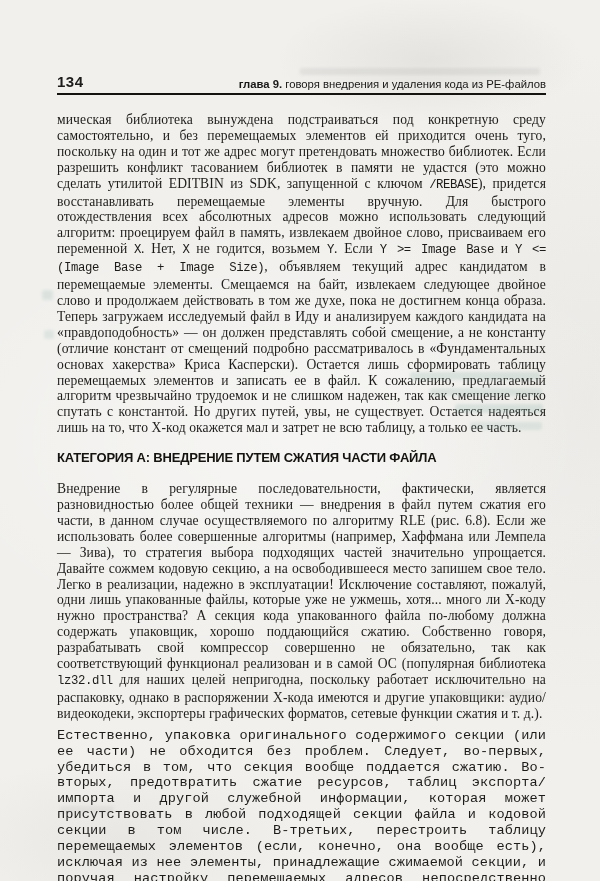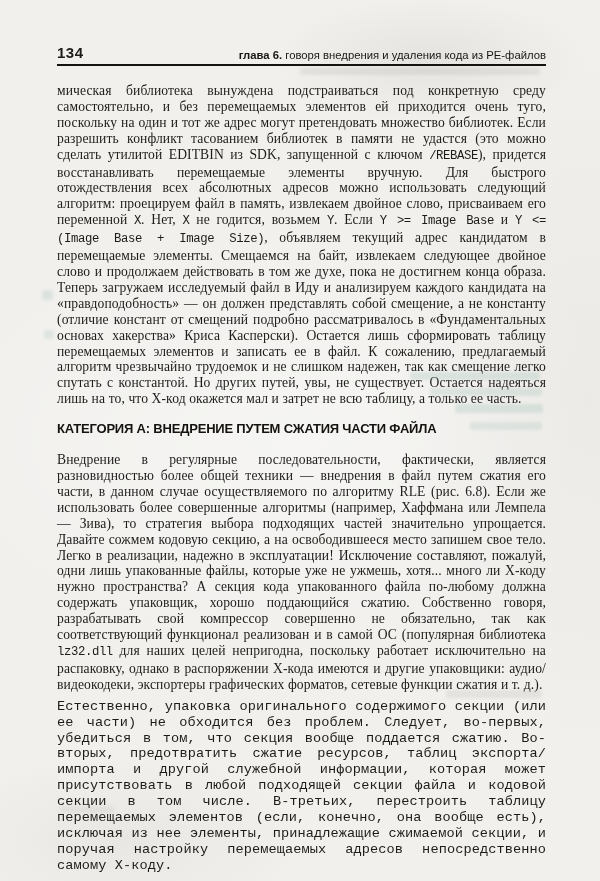--- a/index.html
+++ b/index.html
@@ -36,20 +36,21 @@
     align-items: flex-end;
     padding-top: 44px;
     border-bottom: 2px solid #14130f;
     padding-bottom: 3px;
     font-family: "Liberation Sans", sans-serif;
   }
   .page-number {
     font-size: 15px;
     font-weight: bold;
     letter-spacing: 0.5px;
+    margin-top: 29px;
   }
   .chapter-ref {
     font-size: 11.3px;
     color: #191817;
     white-space: nowrap;
   }
   .chapter-ref .bold { font-weight: bold; }
 
   
   .body-text {
@@ -91,21 +92,21 @@
   .gray { background: rgba(150,150,145,0.30); }
 </style>
 </head>
 <body>
 
 <div class="page">
 
   <div class="running-head">
     <span class="page-number">134</span>
     <span class="chapter-ref">
-      <span class="bold">глава 6.</span><span> говоря внедрения и удаления кода из PE-файлов</span>
+      <span class="bold">глава 9.</span><span> говоря внедрения и удаления кода из PE-файлов</span>
     </span>
   </div>
 
   <div class="body-text">
     <div id="before-heading">
         <p><span>мическая библиотека вынуждена подстраиваться под конкретную среду самостоятельно, и без перемещаемых элементов ей приходится очень туго, поскольку на один и тот же адрес могут претендовать множество библиотек. Если разрешить конфликт тасованием библиотек в памяти не удастся (это можно сделать утилитой EDITBIN из SDK, запущенной с ключом </span><span class="code">/REBASE</span><span>), придется восстанавливать перемещаемые элементы вручную. Для быстрого отождествления всех абсолютных адресов можно использовать следующий алгоритм: проецируем файл в память, извлекаем двойное слово, присваиваем его переменной </span><span class="code">X</span><span>. Нет, </span><span class="code">X</span><span> не годится, возьмем </span><span class="code">Y</span><span>. Если </span><span class="code">Y &gt;= Image Base</span><span> и </span><span class="code">Y &lt;= (Image Base + Image Size)</span><span>, объявляем текущий адрес кандидатом в перемещаемые элементы. Смещаемся на байт, извлекаем следующее двойное слово и продолжаем действовать в том же духе, пока не достигнем конца образа. Теперь загружаем исследуемый файл в Иду и анализируем каждого кандидата на «правдоподобность» — он должен представлять собой смещение, а не константу (отличие констант от смещений подробно рассматривалось в «Фундаментальных основах хакерства» Криса Касперски). Остается лишь сформировать таблицу перемещаемых элементов и записать ее в файл. К сожалению, предлагаемый алгоритм чрезвычайно трудоемок и не слишком надежен, так как смещение легко спутать с константой. Но других путей, увы, не существует. Остается надеяться лишь на то, что X-код окажется мал и затрет не всю таблицу, а только ее часть.</span></p>
       </div>
     <h2 class="section-heading">КАТЕГОРИЯ А: ВНЕДРЕНИЕ ПУТЕМ СЖАТИЯ ЧАСТИ ФАЙЛА</h2>
     <div id="after-heading">
         <p><span>Внедрение в регулярные последовательности, фактически, является разновидностью более общей техники — внедрения в файл путем сжатия его части, в данном случае осуществляемого по алгоритму RLE (рис. 6.8). Если же использовать более совершенные алгоритмы (например, Хаффмана или Лемпела — Зива), то стратегия выбора подходящих частей значительно упрощается. Давайте сожмем кодовую секцию, а на освободившееся место запишем свое тело. Легко в реализации, надежно в эксплуатации! Исключение составляют, пожалуй, одни лишь упакованные файлы, которые уже не ужмешь, хотя... много ли X-коду нужно пространства? А секция кода упакованного файла по-любому должна содержать упаковщик, хорошо поддающийся сжатию. Собственно говоря, разрабатывать свой компрессор совершенно не обязательно, так как соответствующий функционал реализован и в самой ОС (популярная библиотека </span><span class="code">lz32.dll</span><span> для наших целей непригодна, поскольку работает исключительно на распаковку, однако в распоряжении X-кода имеются и другие упаковщики: аудио/видеокодеки, экспортеры графических форматов, сетевые функции сжатия и т. д.).</span></p>

